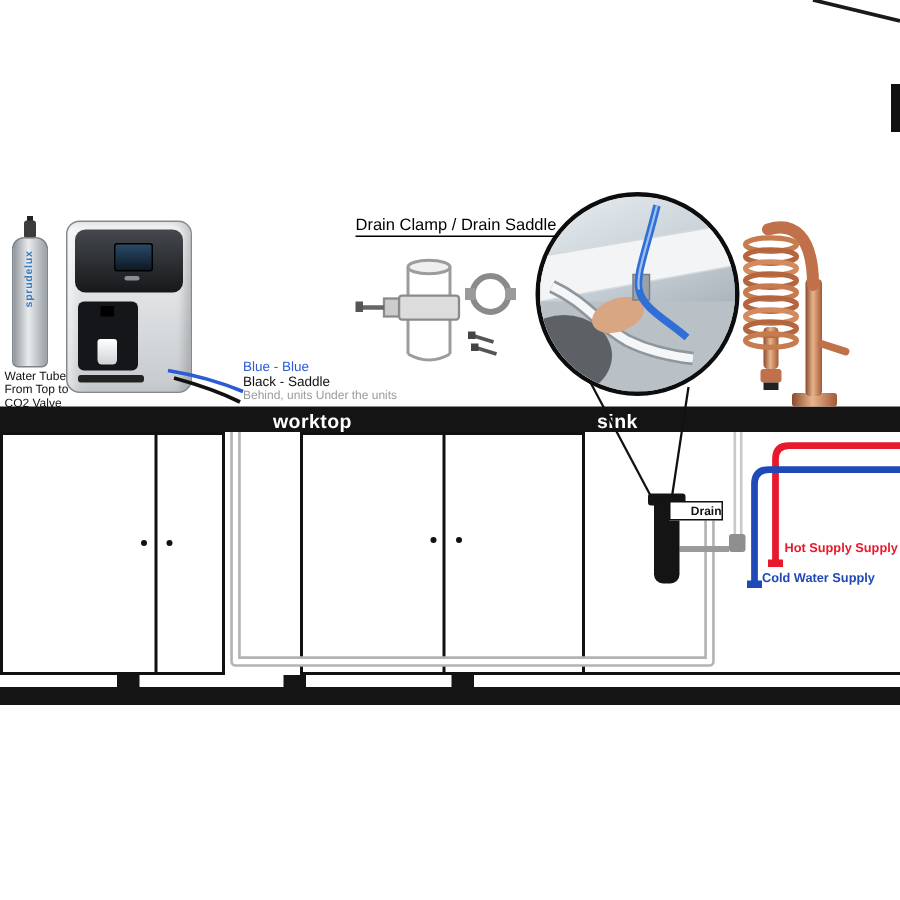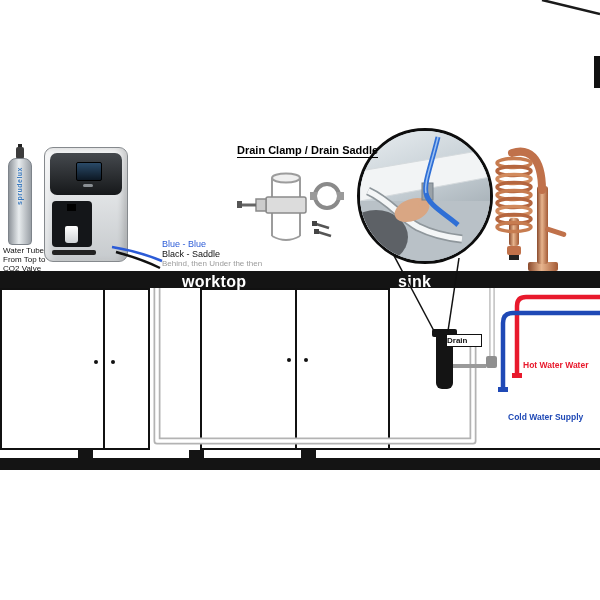--- a/index.html
+++ b/index.html
@@ -1,21 +1,21 @@
 <!DOCTYPE html>
 <html><head>
 <meta charset="utf-8">
 <style>
   html,body{margin:0;padding:0;background:#fff}
   .stage{position:relative;width:600px;height:600px;background:#fff;overflow:hidden;
          font-family:"Liberation Sans",sans-serif;color:#111}
 
   
   .worktop{position:absolute;left:0;top:271px;width:600px;height:17px;background:#141414;z-index:2}
-  .worktop-label{position:absolute;top:2px;color:#fff;font-weight:bold;font-size:16px;letter-spacing:.3px}
+  .worktop-label{position:absolute;top:2px;color:#fff;font-weight:bold;font-size:13px;letter-spacing:.3px}
   .wl-worktop{left:182px}
   .wl-sink{left:398px}
 
   
   .cab{position:absolute;top:288px;height:162px;background:#fff;border:2px solid #111;box-sizing:border-box;z-index:1}
   .cab-a{left:0;width:150px}
   .cab-b{left:200px;width:190px}
   .cab-divider{position:absolute;top:0;bottom:0;width:2px;background:#111}
   .handle{position:absolute;width:4px;height:4px;border-radius:50%;background:#111}
   .sink-bottom{position:absolute;left:390px;top:448px;width:210px;height:2px;background:#111;z-index:1}
@@ -42,26 +42,26 @@
   .machine-recess{position:absolute;left:7px;top:53px;width:40px;height:46px;background:#141619;border-radius:4px}
   .machine-nozzle{position:absolute;left:15px;top:3px;width:9px;height:7px;background:#000}
   .machine-cup{position:absolute;left:13px;bottom:4px;width:13px;height:17px;background:linear-gradient(180deg,#ffffff,#cfd3d6);border-radius:2px 2px 3px 3px}
   .machine-tray{position:absolute;left:7px;bottom:6px;width:44px;height:5px;background:#222;border-radius:2px}
 
   
   .tube-labels{position:absolute;left:162px;top:240px;z-index:6;font-weight:normal;line-height:9.5px}
   .tl-blue{font-size:9px;color:#2b5bd7}
   .tl-black{font-size:9px;color:#111}
   .tl-note{font-size:8px;color:#9b9b9b}
-  .clamp-title{position:absolute;left:237px;top:144px;font-size:11px;font-weight:bold;color:#000;
+  .clamp-title{position:absolute;left:237px;top:144px;font-size:11px;font-weight:normal;color:#000;
                border-bottom:1.5px solid #000;padding-bottom:1px;z-index:6}
   .drain-box{position:absolute;left:446px;top:334px;width:36px;height:13px;background:#fff;border:1px solid #111;
-             font-size:8px;font-weight:bold;text-align:left;line-height:12px;z-index:6;box-sizing:border-box}
+             font-size:8px;font-weight:bold;text-align:right;line-height:12px;z-index:6;box-sizing:border-box}
   .hot-label{position:absolute;left:523px;top:360px;font-size:8.5px;font-weight:bold;color:#e8192c;z-index:6}
-  .cold-label{position:absolute;left:508px;top:412px;font-size:8.5px;font-weight:bold;color:#1f49b6;z-index:6}
+  .cold-label{position:absolute;left:508px;top:380px;font-size:8.5px;font-weight:bold;color:#1f49b6;z-index:6}
 
   
   .inset{position:absolute;left:357px;top:128px;width:136px;height:136px;border-radius:50%;
          border:3px solid #0d0d0d;overflow:hidden;z-index:5;box-sizing:border-box;background:#cfd8de}
 
   .overlay{position:absolute;left:0;top:0;z-index:4;pointer-events:none}
 </style>
 </head>
 <body>
 
@@ -109,21 +109,21 @@
     <div class="machine-recess">
       <div class="machine-nozzle"></div>
       <div class="machine-cup"></div>
     </div>
     <div class="machine-tray"></div>
   </div>
 
   <div class="tube-labels">
     <div class="tl-blue">Blue - Blue</div>
     <div class="tl-black">Black - Saddle</div>
-    <div class="tl-note">Behind, then Under the then</div>
+    <div class="tl-note">Behind, units Under the units</div>
   </div>
 
   <div class="clamp-title">Drain Clamp / Drain Saddle</div>
 
   <svg class="overlay" width="600" height="600" viewBox="0 0 600 600">
     <defs>
       <linearGradient id="copperG" x1="0" y1="0" x2="1" y2="0">
         <stop offset="0" stop-color="#8a4a2c"></stop>
           <stop offset="0.45" stop-color="#e7b48d"></stop>
           <stop offset="1" stop-color="#a35a35"></stop>
@@ -226,16 +226,16 @@
       <path d="M8,60 C30,70 40,86 58,96 C70,102 84,106 102,108" fill="none" stroke="#f4f6f7" stroke-width="5.5"></path>
       <ellipse cx="52" cy="79" rx="18" ry="11" fill="#d9a683" transform="rotate(-20 52 79)"></ellipse>
       <ellipse cx="64" cy="70" rx="7" ry="4" fill="#d9a683" transform="rotate(-35 64 70)"></ellipse>
       <rect x="62" y="52" width="11" height="17" fill="#9aa2a8" stroke="#77808a" stroke-width="1"></rect>
       <path d="M78,6 C70,38 64,52 66,62 C68,74 84,82 98,94" fill="none" stroke="#2f6fd6" stroke-width="5"></path>
       <path d="M78,6 C70,38 64,52 66,62" fill="none" stroke="#9cc0f0" stroke-width="1.5"></path>
     </svg>
   </div>
 
   <div class="drain-box">Drain</div>
-  <div class="hot-label">Hot Water Water</div>
+  <div class="hot-label">Hot Supply Supply</div>
   <div class="cold-label">Cold Water Supply</div>
 
 </div>
 
 </body></html>

